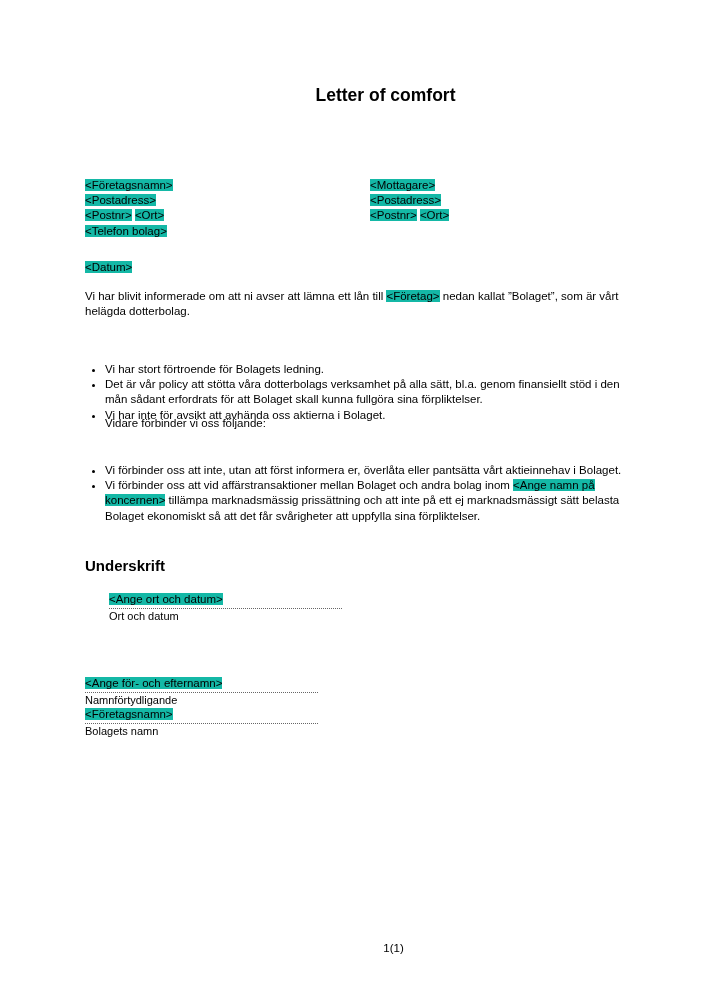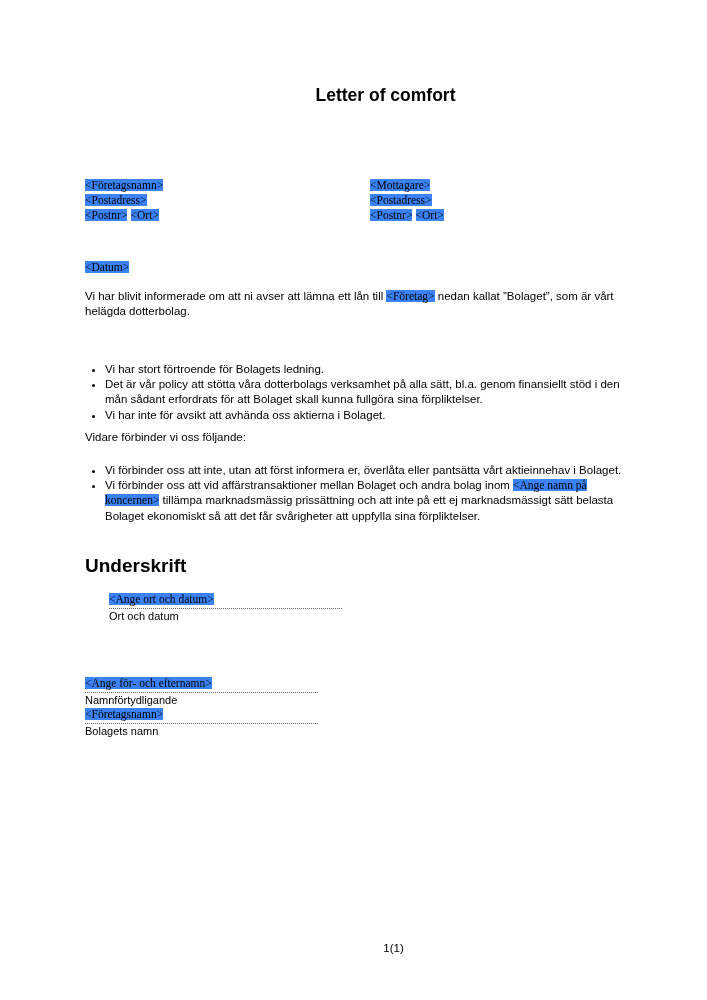--- a/index.html
+++ b/index.html
@@ -1,45 +1,45 @@
 <!DOCTYPE html>
 <html><head>
 <meta charset="utf-8">
 <style>
   html,body{margin:0;padding:0;background:#ffffff;}
   .page{
     position:relative;width:707px;height:1000px;background:#ffffff;
     font-family:"Liberation Sans","DejaVu Sans",sans-serif;
     font-size:11.5px;line-height:15.2px;color:#000;overflow:hidden;
   }
-  .hl{background:#3b82f6;font-family:Liberation Serif, serif;}
+  .hl{background:#14b8a6;}
   #title{
     position:absolute;top:85px;left:0;width:637px;margin:0;
     text-align:center;padding-left:134px;box-sizing:border-box;
     font-size:17.5px;font-weight:bold;line-height:20px;
   }
   #addresses{position:absolute;top:178px;left:85px;display:flex;}
   .addr-col{width:285px;}
   .addr-col.recipient{width:auto;}
   .addr-line{white-space:nowrap;}
   #datum{position:absolute;top:260px;left:85px;}
   .para{position:absolute;left:85px;width:545px;margin:0;}
   #intro{top:289px;}
   #samband{top:333px;}
-  #vidare{top:430px;}
+  #vidare{top:416px;margin-left:20px;}
   .list{
     position:absolute;left:85px;width:540px;margin:0;
     padding-left:20px;box-sizing:border-box;list-style-type:disc;
   }
   #list1{top:362px;}
   #list2{top:463px;}
   .list li{margin:0;padding:0;}
   #sig-heading{
     position:absolute;top:557px;left:85px;margin:0;
-    font-size:19px;font-weight:bold;line-height:18px;
+    font-size:15px;font-weight:bold;line-height:18px;
   }
   .sigfield{position:absolute;left:85px;width:233px;}
   .sigtext{height:17px;border-bottom:1px dotted #666;line-height:16px;white-space:nowrap;}
   .caption{font-size:11px;line-height:10px;margin-top:2px;color:#000;}
   #sig1{top:591px;margin-left:24px;}
   #sig2{top:648px;}
   #sig3{top:675px;}
   #sig4{top:706px;}
   #pagenum{position:absolute;top:941px;left:0;width:707px;text-align:center;padding-left:40px;}
 </style>
@@ -48,20 +48,21 @@
 
 <div class="page">
 
   <h1 id="title">Letter of comfort</h1>
 
   <div id="addresses">
     <div class="addr-col sender">
       <div class="addr-line"><span class="hl">&lt;Företagsnamn&gt;</span></div>
       <div class="addr-line"><span class="hl">&lt;Postadress&gt;</span></div>
       <div class="addr-line"><span class="hl">&lt;Postnr&gt;</span> <span class="hl">&lt;Ort&gt;</span></div>
+      <div class="addr-line"><span class="hl">&lt;Telefon bolag&gt;</span></div>
     </div>
     <div class="addr-col recipient">
       <div class="addr-line"><span class="hl">&lt;Mottagare&gt;</span></div>
       <div class="addr-line"><span class="hl">&lt;Postadress&gt;</span></div>
       <div class="addr-line"><span class="hl">&lt;Postnr&gt;</span> <span class="hl">&lt;Ort&gt;</span></div>
     </div>
   </div>
 
   <div id="datum"><span class="hl">&lt;Datum&gt;</span></div>
 

